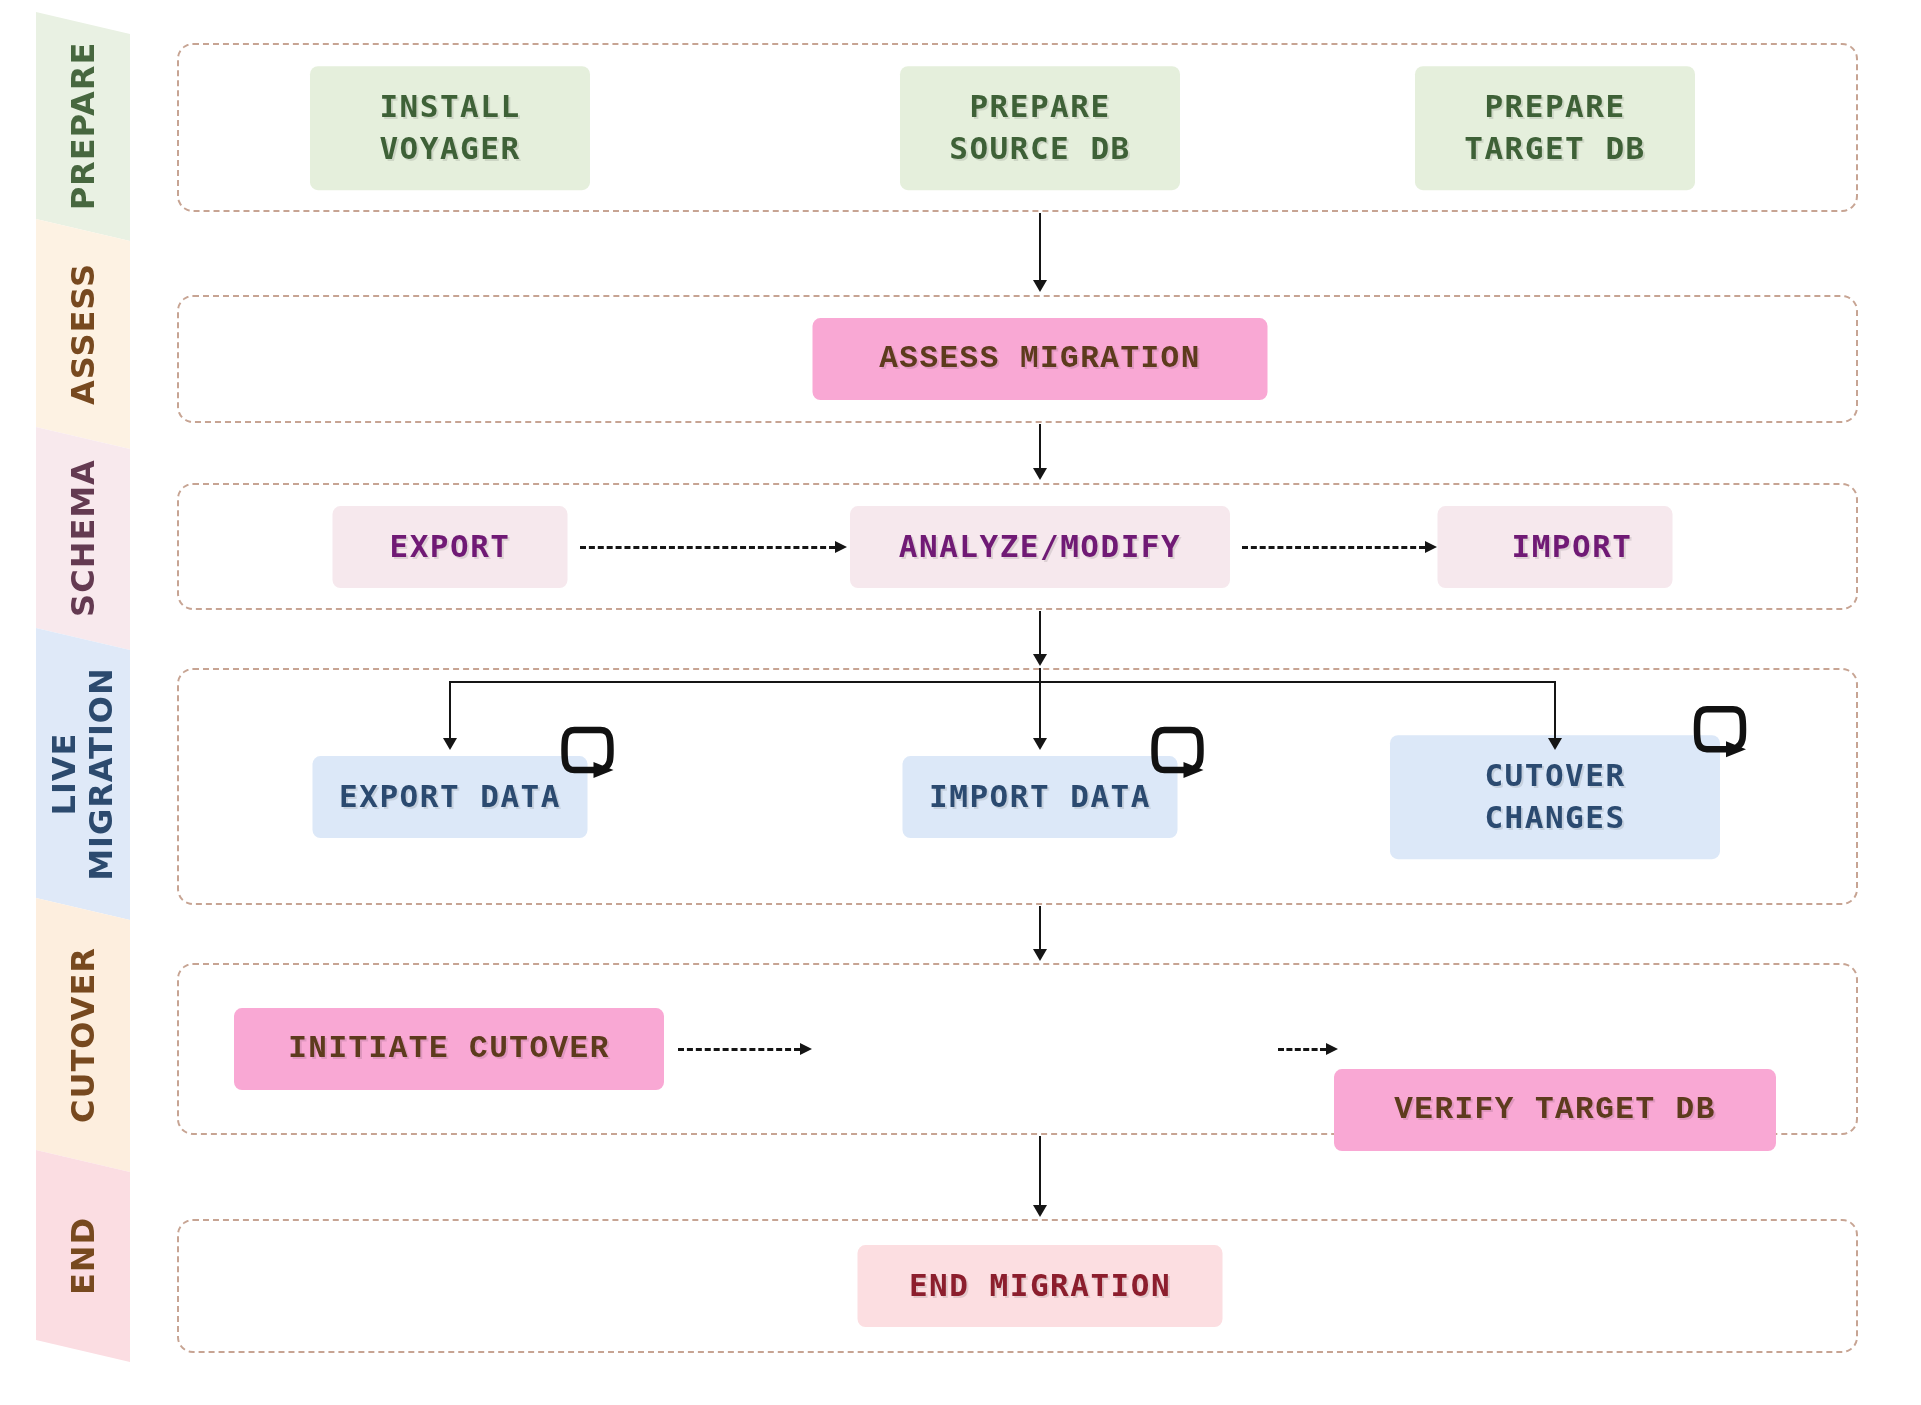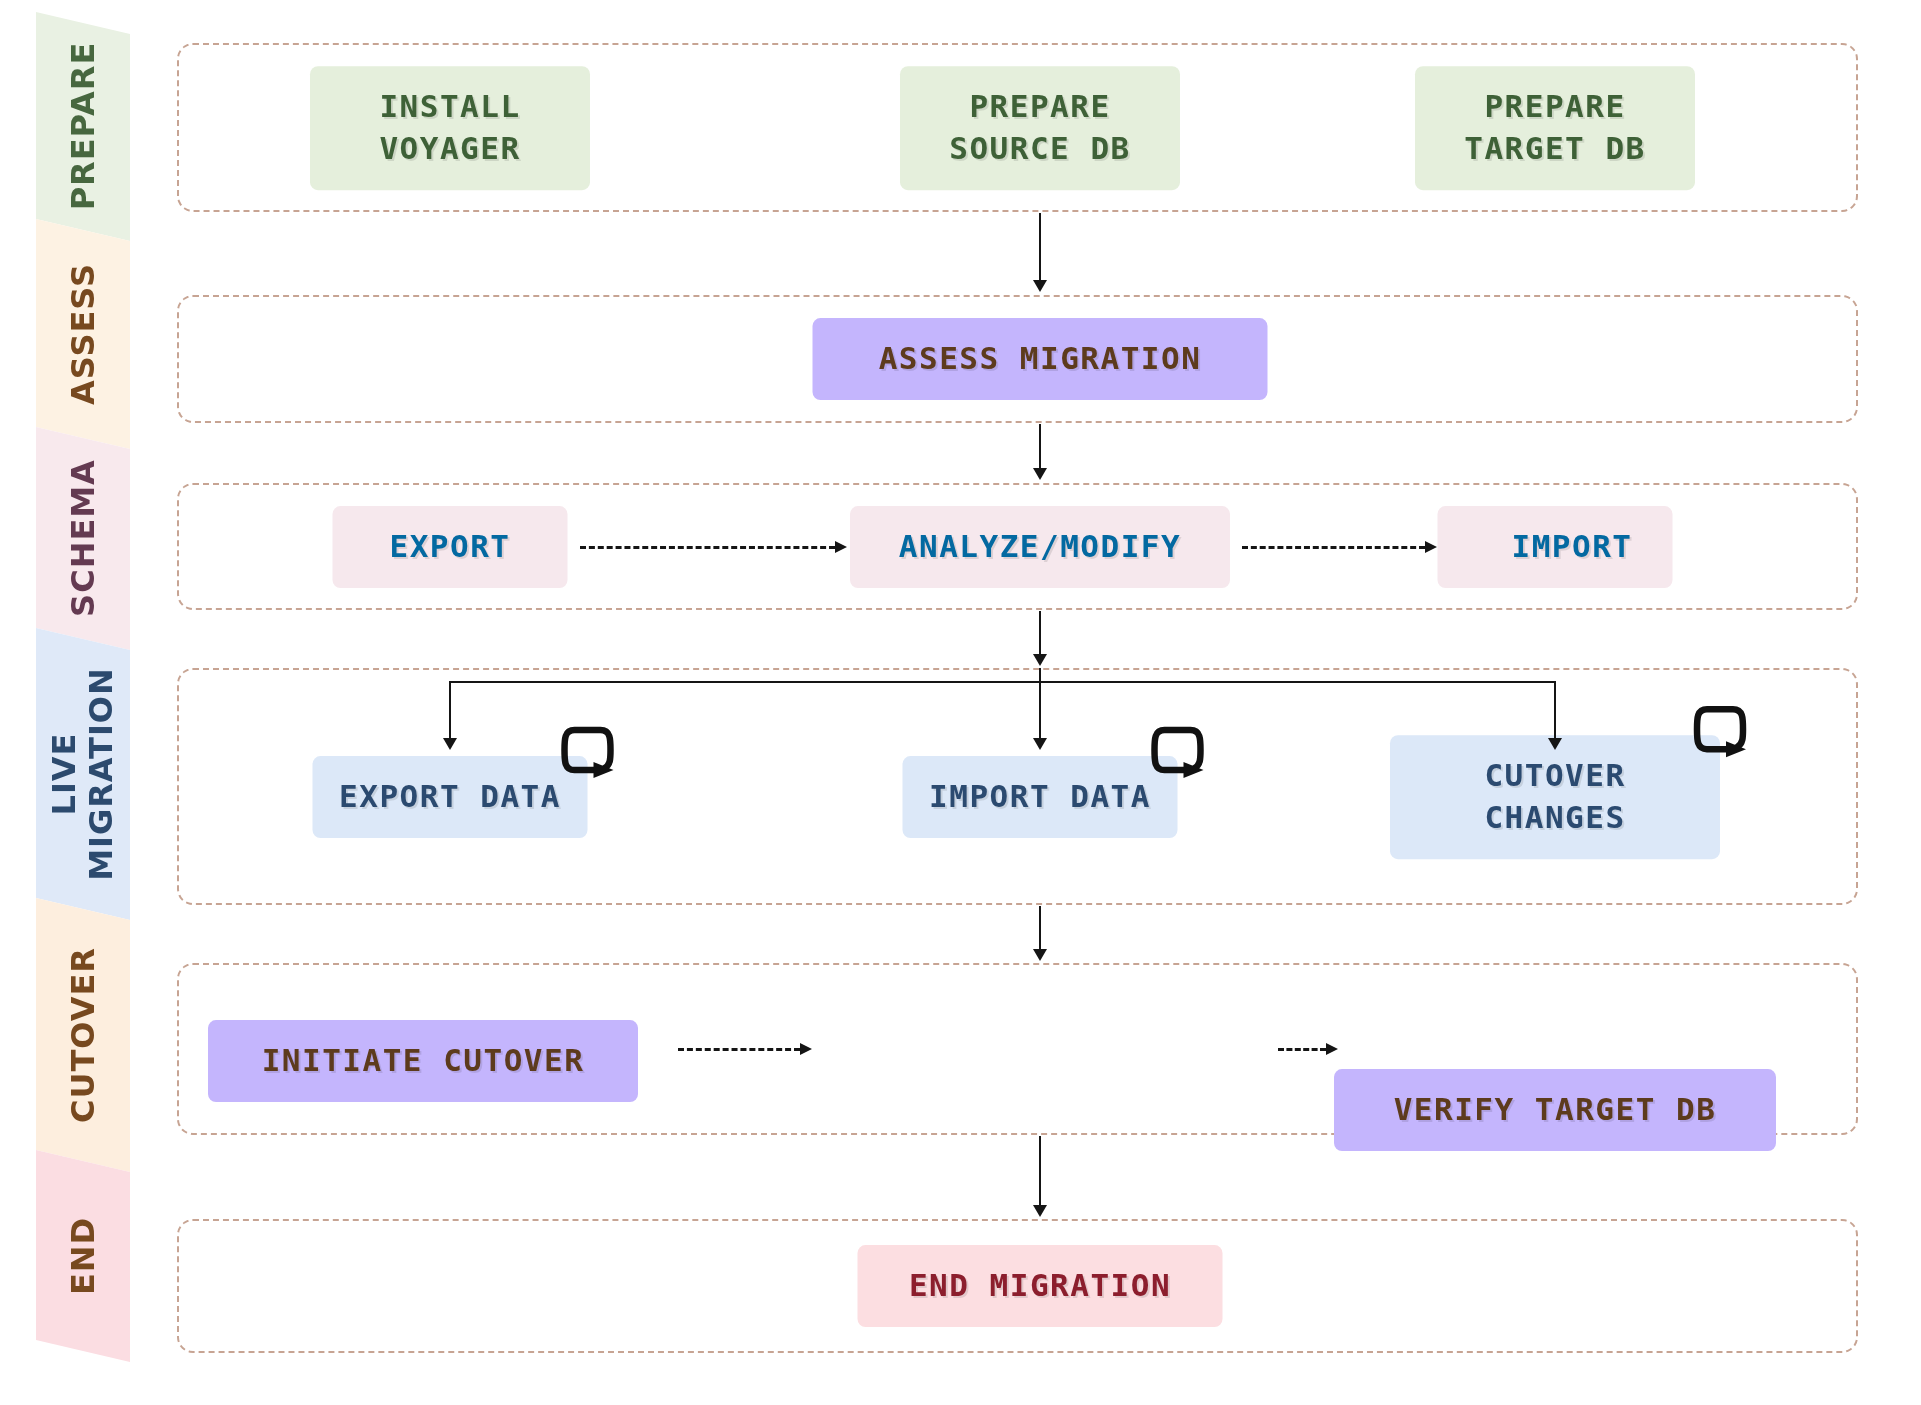--- a/index.html
+++ b/index.html
@@ -35,22 +35,22 @@
   .node{
     position:absolute;transform:translate(-50%,-50%);
     border-radius:8px;
     display:flex;align-items:center;justify-content:center;
     text-align:center;font-weight:bold;font-size:31px;
     letter-spacing:1.5px;line-height:1.35;white-space:pre-line;
     box-sizing:border-box;padding:20px 10px;
     text-shadow:2px 2px 0 rgba(0,0,0,0.10);
   }
   .n-green {background:#e5efdc;color:#3e6137;}
-  .n-peach {background:#c4b5fd;color:#5d3b1d;}
-  .n-pink  {background:#f6e8ed;color:#0369a1;}
+  .n-peach {background:#f9a8d4;color:#5d3b1d;font-family:Liberation Mono, monospace;}
+  .n-pink  {background:#f6e8ed;color:#701a75;}
   .n-blue  {background:#dce8f8;color:#2b4a70;}
   .n-red   {background:#fcdee1;color:#8c1e2d;}
 
   
   .va{position:absolute;width:0;border-left:2px solid #151515;}
   .va::after{
     content:"";position:absolute;bottom:-11px;left:-8px;
     border-left:7px solid transparent;border-right:7px solid transparent;
     border-top:12px solid #151515;
   }
@@ -125,21 +125,21 @@
   </div>
   <div class="node n-blue" style="left:1555px;top:797px;width:330px;">
     <span>CUTOVER
 CHANGES</span>
     <svg class="loop" viewBox="0 0 60 58">
       <path d="M38 46 H17 C7 46 7 37 7 26 C7 15 7 6 17 6 H43 C53 6 53 15 53 26 C53 34 53 41 47 44" fill="none" stroke="#111" stroke-width="6.5" stroke-linecap="round"></path>
       <path d="M36 38 L56 46 L36 54 Z" fill="#111"></path>
     </svg>
   </div>
 
-  <div class="node n-peach" style="left:423px;top:1049px;width:430px;margin-top:12px;">INITIATE CUTOVER</div>
+  <div class="node n-peach" style="left:449px;top:1049px;width:430px;">INITIATE CUTOVER</div>
   <div class="node n-peach" style="left:1555px;top:1110px;width:442px;">VERIFY TARGET DB</div>
 
   <div class="node n-red" style="left:1040px;top:1286px;width:365px;">END MIGRATION</div>
 
   <div class="va" style="left:1039px;top:213px;height:68px;"></div>
   <div class="va" style="left:1039px;top:424px;height:45px;"></div>
   <div class="va" style="left:1039px;top:611px;height:44px;"></div>
   <div class="va" style="left:1039px;top:906px;height:44px;"></div>
   <div class="va" style="left:1039px;top:1136px;height:70px;"></div>
 

